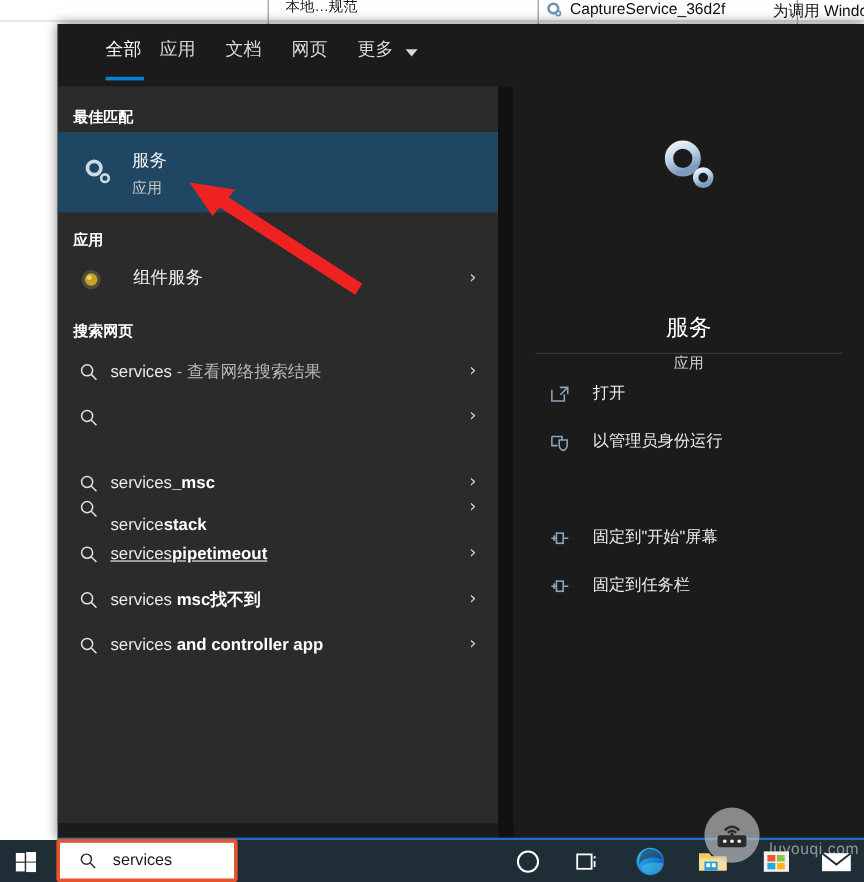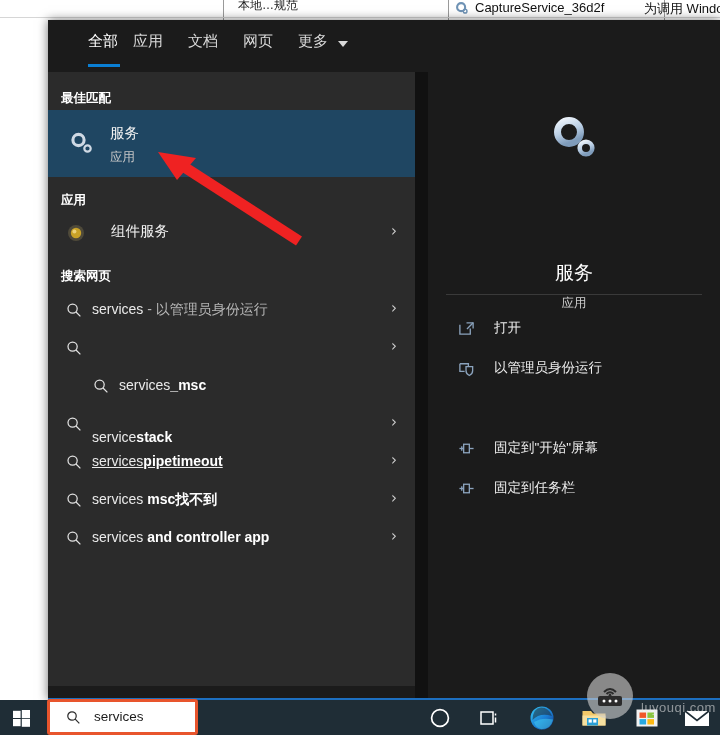--- a/index.html
+++ b/index.html
@@ -364,34 +364,34 @@
       </div>
 
       <div class="section-head" style="top:196px;">搜索网页</div>
 
       <div class="res-row" style="top:219px; height:38px;">
         <svg class="mag" style="left:18px; top:11px;" viewBox="0 0 16 16">
           <circle cx="6.6" cy="6.6" r="4.6" fill="none" stroke="#e3e3e3" stroke-width="1.25"></circle>
           <line x1="10.0" y1="10.0" x2="14.4" y2="14.4" stroke="#e3e3e3" stroke-width="1.25"></line>
         </svg>
         <div class="web-label" style="position:absolute;left:44px;top:10px;">
-          <span>services</span><span class="dim"> - 以管理员身份运行</span>
+          <span>services</span><span class="dim"> - 查看网络搜索结果</span>
         </div>
         <div class="chev" style="top:8px;">›</div>
       </div>
 
       <div class="res-row" style="top:257px; height:38px;">
         <svg class="mag" style="left:18px; top:11px;" viewBox="0 0 16 16">
           <circle cx="6.6" cy="6.6" r="4.6" fill="none" stroke="#e3e3e3" stroke-width="1.25"></circle>
           <line x1="10.0" y1="10.0" x2="14.4" y2="14.4" stroke="#e3e3e3" stroke-width="1.25"></line>
         </svg>
         <div class="chev" style="top:8px;">›</div>
       </div>
 
-      <div class="res-row" style="top:295px; height:38px;margin-left:27px;">
+      <div class="res-row" style="top:312px; height:38px;">
         <svg class="mag" style="left:18px; top:11px;" viewBox="0 0 16 16">
           <circle cx="6.6" cy="6.6" r="4.6" fill="none" stroke="#e3e3e3" stroke-width="1.25"></circle>
           <line x1="10.0" y1="10.0" x2="14.4" y2="14.4" stroke="#e3e3e3" stroke-width="1.25"></line>
         </svg>
         <div class="web-label" style="position:absolute;left:44px;top:10px;">
           <span>services</span><b>_msc</b>
         </div>
         <div class="chev" style="top:8px;">›</div>
       </div>
 

